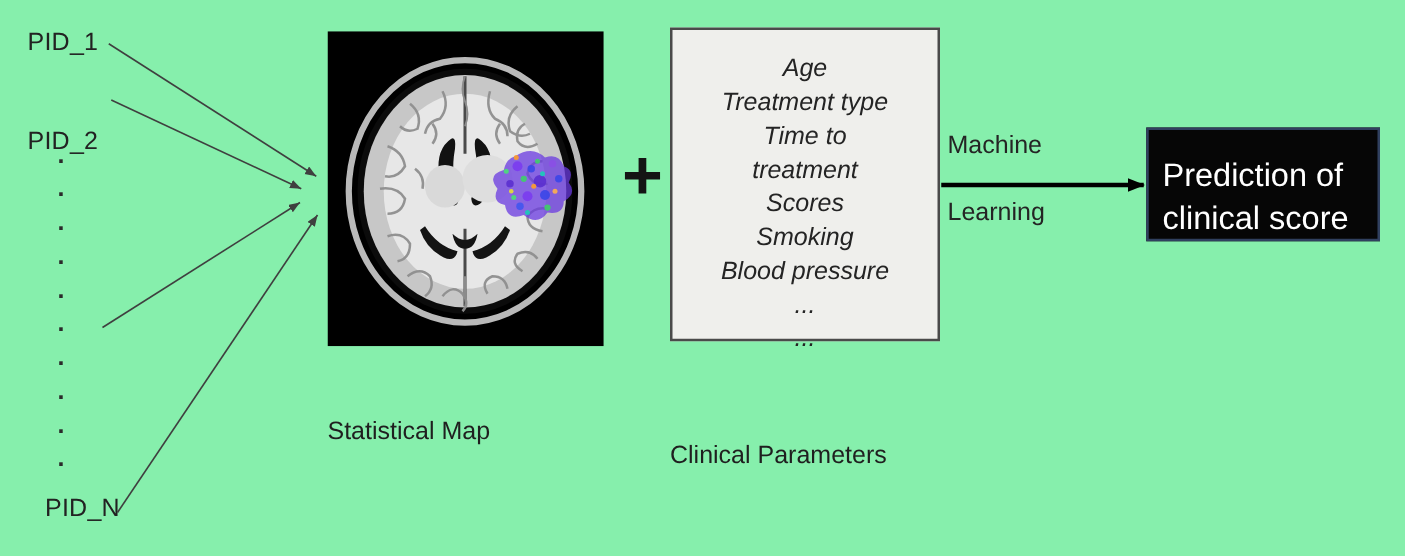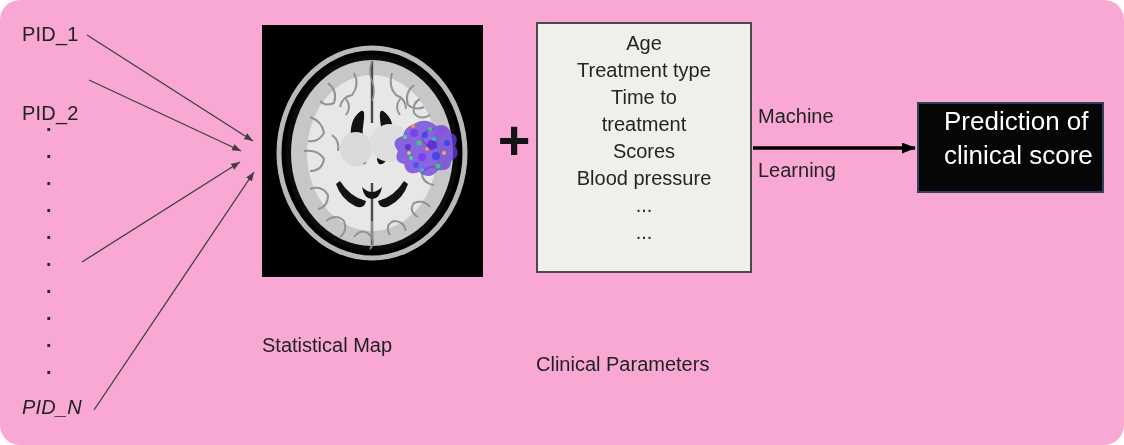--- a/index.html
+++ b/index.html
@@ -1,23 +1,22 @@
 <!DOCTYPE html>
 <html><head>
 <meta charset="utf-8">
 <style>
   html,body{margin:0;padding:0;background:#fff;}
   #stage{
     position:relative;
     width:1124px;height:445px;
-    background:#f9a8d4;
+    background:#86efac;
     font-family:"Liberation Sans", sans-serif;
     color:#1f1f1f;
     overflow:hidden;
-    border-radius:20px;
   }
   .abs{position:absolute;}
   .pid-label{
     font-size:20px;
     letter-spacing:0.2px;
     color:#222;
     white-space:nowrap;
   }
   .dots-col{
     font-size:20px;
@@ -44,21 +43,22 @@
   .plus{
     left:490px;top:108px;width:48px;height:66px;
     font-size:56px;font-weight:700;color:#141414;
     line-height:64px;text-align:center;
   }
   .clinical-box{
     left:536px;top:22px;width:216px;height:251px;
     box-sizing:border-box;
     background:#efefec;
     border:2px solid #4a4a4a;
-    padding-top:6px;
+    padding-top:18px;
+    font-style:italic;
   }
   .clinical-line{
     font-size:20px;
     line-height:27px;
     text-align:center;
     color:#242424;
     white-space:nowrap;
   }
   .ml-label{
     font-size:20px;color:#242424;text-align:left;width:150px;left:758px;
@@ -67,43 +67,43 @@
   #ml-label-bottom{top:159px;}
   .prediction-box{
     left:917px;top:102px;width:187px;height:91px;
     box-sizing:border-box;
     background:#060606;
     border:2px solid #30405f;
     color:#ffffff;
     font-size:26px;
     line-height:34px;
     display:flex;
-    align-items:flex-start;
-    padding-left:25px;
+    align-items:flex-end;
+    padding-left:11px;
     padding-right:4px;
   }
 </style>
 </head>
 <body>
 
 <div id="stage">
 
   <div class="abs pid-label" style="left:22px;top:23px;">PID_1</div>
   <div class="abs pid-label" style="left:22px;top:68px;margin-top:34px;">PID_2</div>
   <div class="abs dots-col" style="left:46px;top:111px;">.
 .
 .
 .
 .
 .
 .
 .
 .
 .</div>
-  <div class="abs pid-label" style="left:22px;top:396px;font-style:italic;">PID_N</div>
+  <div class="abs pid-label" style="left:36px;top:396px;">PID_N</div>
 
   <svg id="arrow-layer" viewBox="0 0 1124 445" xmlns="http://www.w3.org/2000/svg">
     <defs>
       <marker id="ah-thin" markerUnits="userSpaceOnUse" markerWidth="10" markerHeight="8" refX="9" refY="3.5" orient="auto">
         <path d="M0,0 L9,3.5 L0,7 z" fill="#3f3f3f"></path>
       </marker>
       <marker id="ah-thick" markerUnits="userSpaceOnUse" markerWidth="16" markerHeight="12" refX="13" refY="5.5" orient="auto">
         <path d="M0,0 L14,5.5 L0,11 z" fill="#000000"></path>
       </marker>
     </defs>
@@ -198,20 +198,21 @@
   <div id="caption-statmap" class="abs caption">Statistical Map</div>
 
   <div class="abs plus">+</div>
 
   <div class="abs clinical-box">
     <div class="clinical-line">Age</div>
     <div class="clinical-line">Treatment type</div>
     <div class="clinical-line">Time to</div>
     <div class="clinical-line">treatment</div>
     <div class="clinical-line">Scores</div>
+    <div class="clinical-line">Smoking</div>
     <div class="clinical-line">Blood pressure</div>
     <div class="clinical-line">...</div>
     <div class="clinical-line">...</div>
   </div>
 
   <div id="caption-clinical" class="abs caption">Clinical Parameters</div>
 
   <div id="ml-label-top" class="abs ml-label">Machine</div>
   <div id="ml-label-bottom" class="abs ml-label">Learning</div>
 

